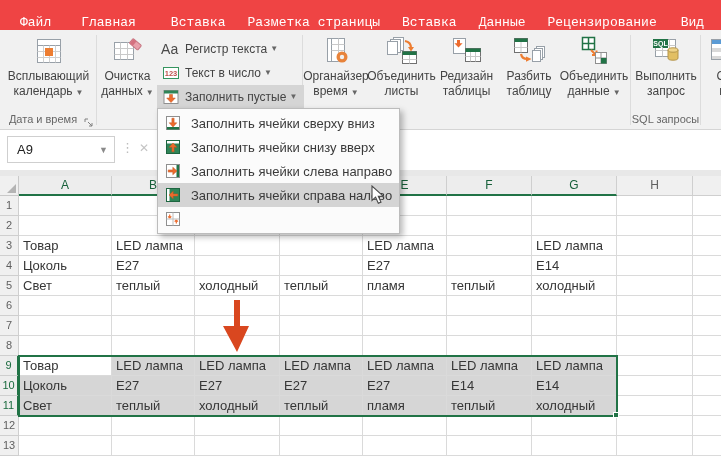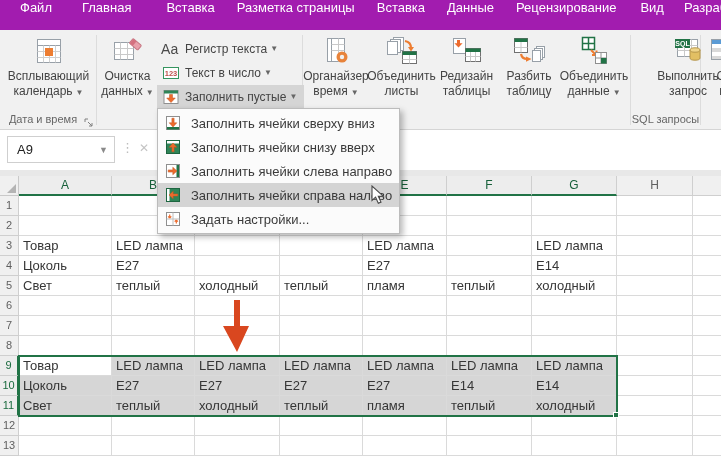--- a/index.html
+++ b/index.html
@@ -1,20 +1,20 @@
 <!DOCTYPE html>
 <html><head>
 <meta charset="utf-8">
 <style>
   * { box-sizing: border-box; margin: 0; padding: 0; }
   html,body { width:721px; height:457px; overflow:hidden; }
   body { position:relative; font-family:"Liberation Sans","DejaVu Sans",sans-serif; background:#fff; cursor:default; }
 
   
-  .tabbar { position:absolute; top:0; left:0; width:721px; height:30px; background:#a21caf; display:flex; align-items:flex-start; overflow:hidden; }
+  .tabbar { position:absolute; top:0; left:0; width:721px; height:30px; background:#ef4444; display:flex; align-items:flex-end; overflow:hidden;font-family:Liberation Mono, monospace; }
   .tab { color:#fff; font-size:13px; white-space:nowrap; flex:0 0 auto; }
 
   
   .ribbon { position:absolute; top:30px; left:0; width:721px; height:100px; background:#f1f1f1; border-bottom:1px solid #d5d5d5; }
   .rsep { position:absolute; top:5px; height:90px; width:1px; background:#dcdcdc; }
   .bigbtn { position:absolute; top:4px; height:76px; display:flex; flex-direction:column; align-items:center; justify-content:flex-start; font-size:12px; color:#444; text-align:center; line-height:15px; }
   .bigbtn .bicon { height:34px; display:flex; align-items:center; justify-content:center; margin-bottom:1px; }
   .smallbtn { position:absolute; left:157px; height:23px; display:flex; align-items:center; font-size:12px; color:#444; padding:0 7px 0 4px; white-space:nowrap; }
   .smallbtn .sicon { width:20px; display:flex; justify-content:center; margin-right:4px; }
   .smallbtn.pressed { background:#d5d5d5; }
@@ -219,21 +219,21 @@
           <rect x="16.5" y="16.5" width="11" height="11" fill="#fff" stroke="#8f8f8f"></rect>
           <line x1="22" y1="16.5" x2="22" y2="27.5" stroke="#8f8f8f"></line>
           <line x1="16.5" y1="22" x2="27.5" y2="22" stroke="#8f8f8f"></line>
           <rect x="22" y="22" width="5.5" height="5.5" fill="#217346"></rect>
         </svg>
       </span>
     <span>Объединить</span>
     <span><span>данные</span><span class="caret">▼</span></span>
   </div>
 
-  <div class="bigbtn" style="left:655px;width:66px">
+  <div class="bigbtn" style="left:633px;width:66px">
     <span class="bicon">
         <svg width="30" height="30">
           <rect x="4.5" y="3.5" width="20" height="17" fill="#fff" stroke="#98a0a8"></rect>
           <line x1="4.5" y1="9.5" x2="24.5" y2="9.5" stroke="#c9c9c9"></line>
           <line x1="4.5" y1="14.5" x2="24.5" y2="14.5" stroke="#c9c9c9"></line>
           <line x1="11.5" y1="3.5" x2="11.5" y2="20.5" stroke="#c9c9c9"></line>
           <line x1="18.5" y1="3.5" x2="18.5" y2="20.5" stroke="#c9c9c9"></line>
           <rect x="2" y="3" width="15" height="9" fill="#217346"></rect>
           <text x="9.5" y="10" font-size="7" font-weight="bold" fill="#fff" text-anchor="middle">SQL</text>
           <path d="M17,14 v8 a5,2.2 0 0 0 10,0 v-8" fill="#e2bf63" stroke="#b5954a"></path>
@@ -454,21 +454,20 @@
       <span>Заполнить ячейки справа налево</span>
     </div>
     <div class="menu-item">
       <span class="mi-icon"><svg width="16" height="16">
           <rect x="1.5" y="1.5" width="13" height="13" fill="#fff" stroke="#8f8f8f"></rect>
           <line x1="8" y1="1.5" x2="8" y2="14.5" stroke="#bdbdbd"></line>
           <line x1="1.5" y1="8" x2="14.5" y2="8" stroke="#bdbdbd"></line>
           <path d="M4.7,3.5 v3.5 m0,0 l-1.6,-1.6 m1.6,1.6 l1.6,-1.6" stroke="#ed6b2d" stroke-width="1.2" fill="none"></path>
           <path d="M11.3,12.5 v-3.5 m0,0 l-1.6,1.6 m1.6,-1.6 l1.6,1.6" stroke="#ed6b2d" stroke-width="1.2" fill="none"></path>
         </svg></span>
-      <span>Задать настройки...</span>
     </div>
   </div>
 
 <div class="cursor">
   <svg width="14" height="20" viewBox="0 0 14 20">
     <path d="M1,1 L1,15.5 L4.6,12.2 L7.3,18.3 L10,17.1 L7.3,11.2 L12.2,11.2 Z" fill="#fff" stroke="#4a4a4a" stroke-width="1.1"></path>
   </svg>
 </div>
 
 </body></html>

